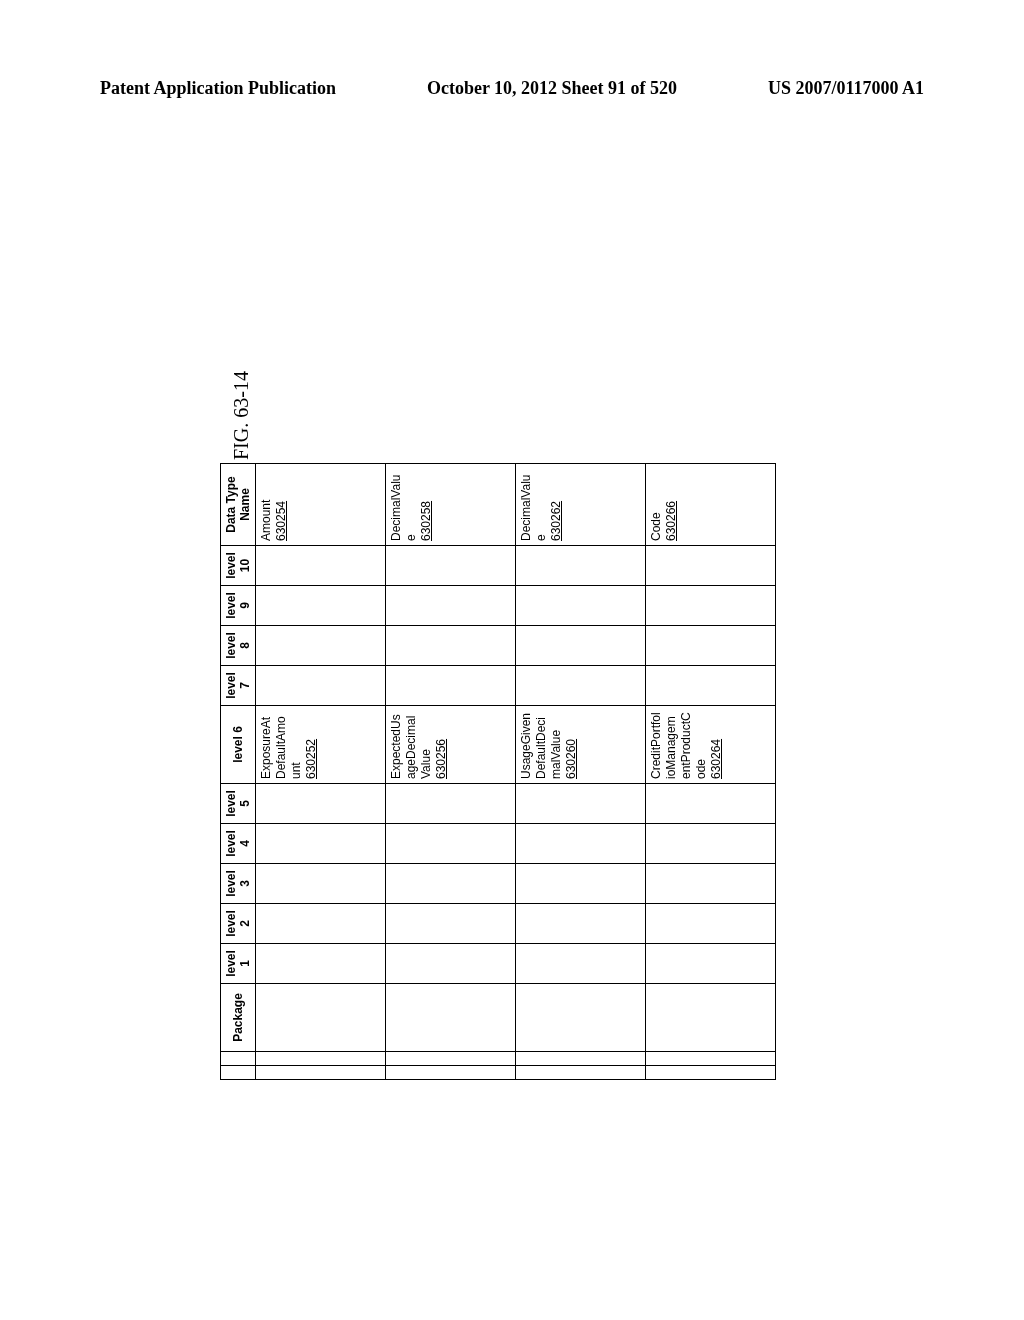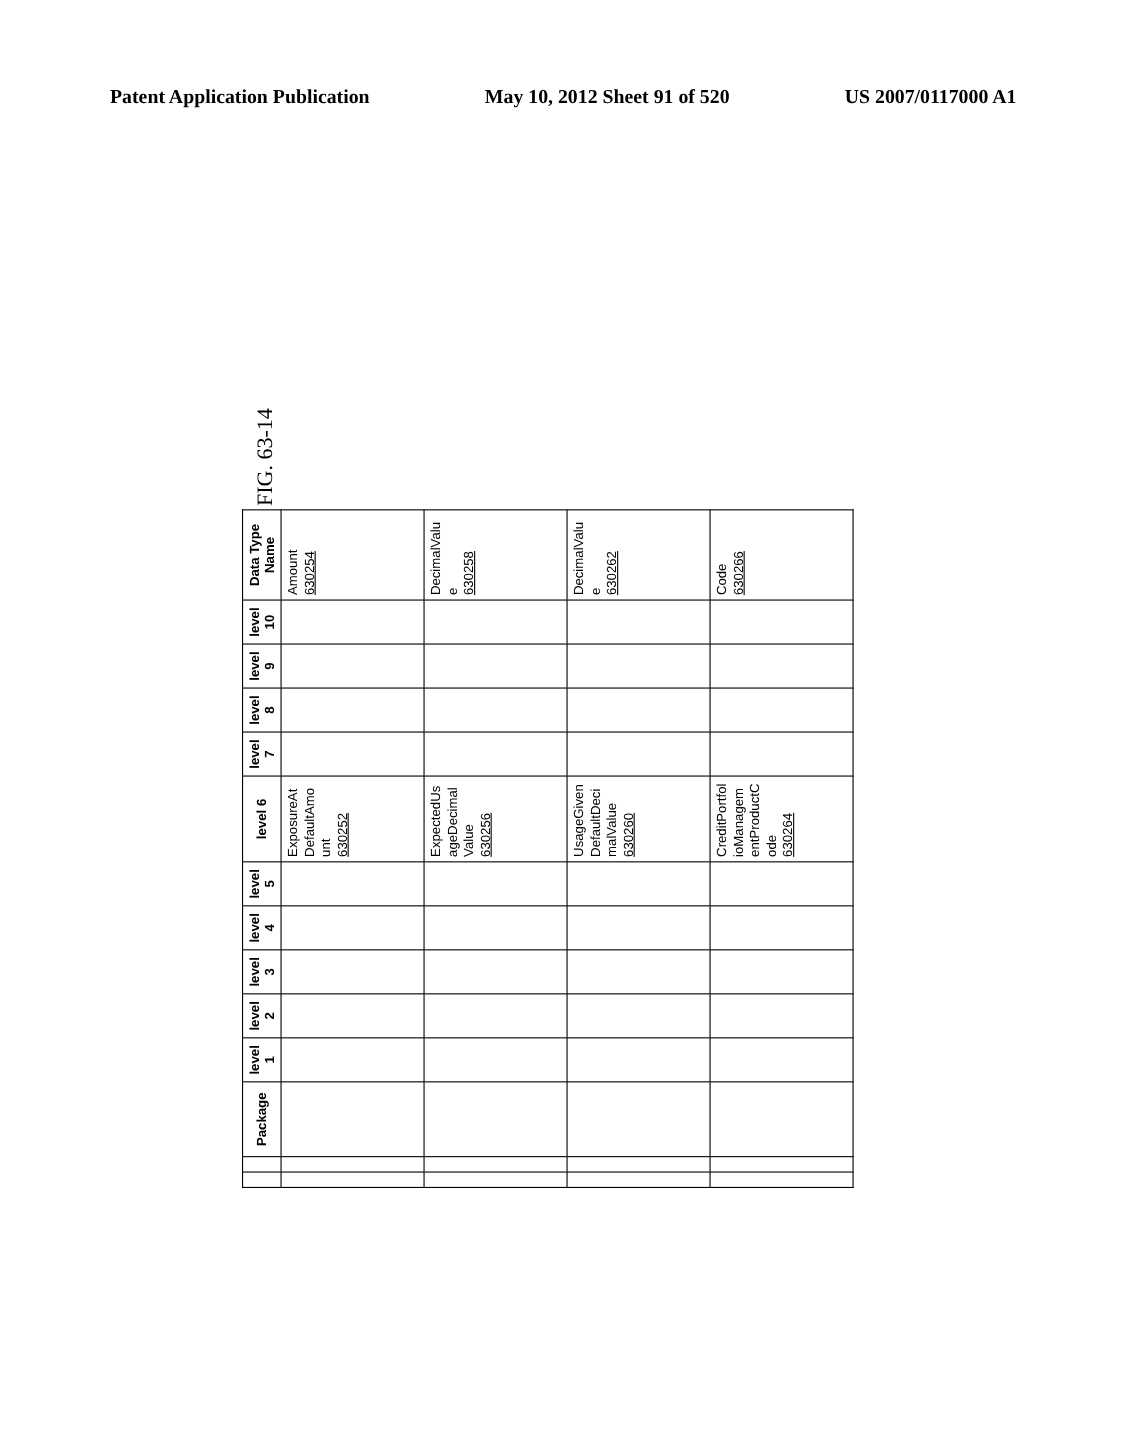--- a/index.html
+++ b/index.html
@@ -72,21 +72,21 @@
   .u { text-decoration: underline; }
   .cell-inner { line-height: 1.25; word-break: break-all; }
 </style>
 </head>
 <body>
 
 <div class="page">
 
   <div class="header-line">
     <span>Patent Application Publication</span>
-    <span>May 10, 2012  Sheet 91 of 520</span>
+    <span>October 10, 2012  Sheet 91 of 520</span>
     <span>US 2007/0117000 A1</span>
   </div>
 
   <div class="fig-label">FIG. 63-14</div>
 
   <div class="rot-wrap">
     <table class="grid">
       <thead>
         <tr>
           <th class="pkg-narrow"></th>

